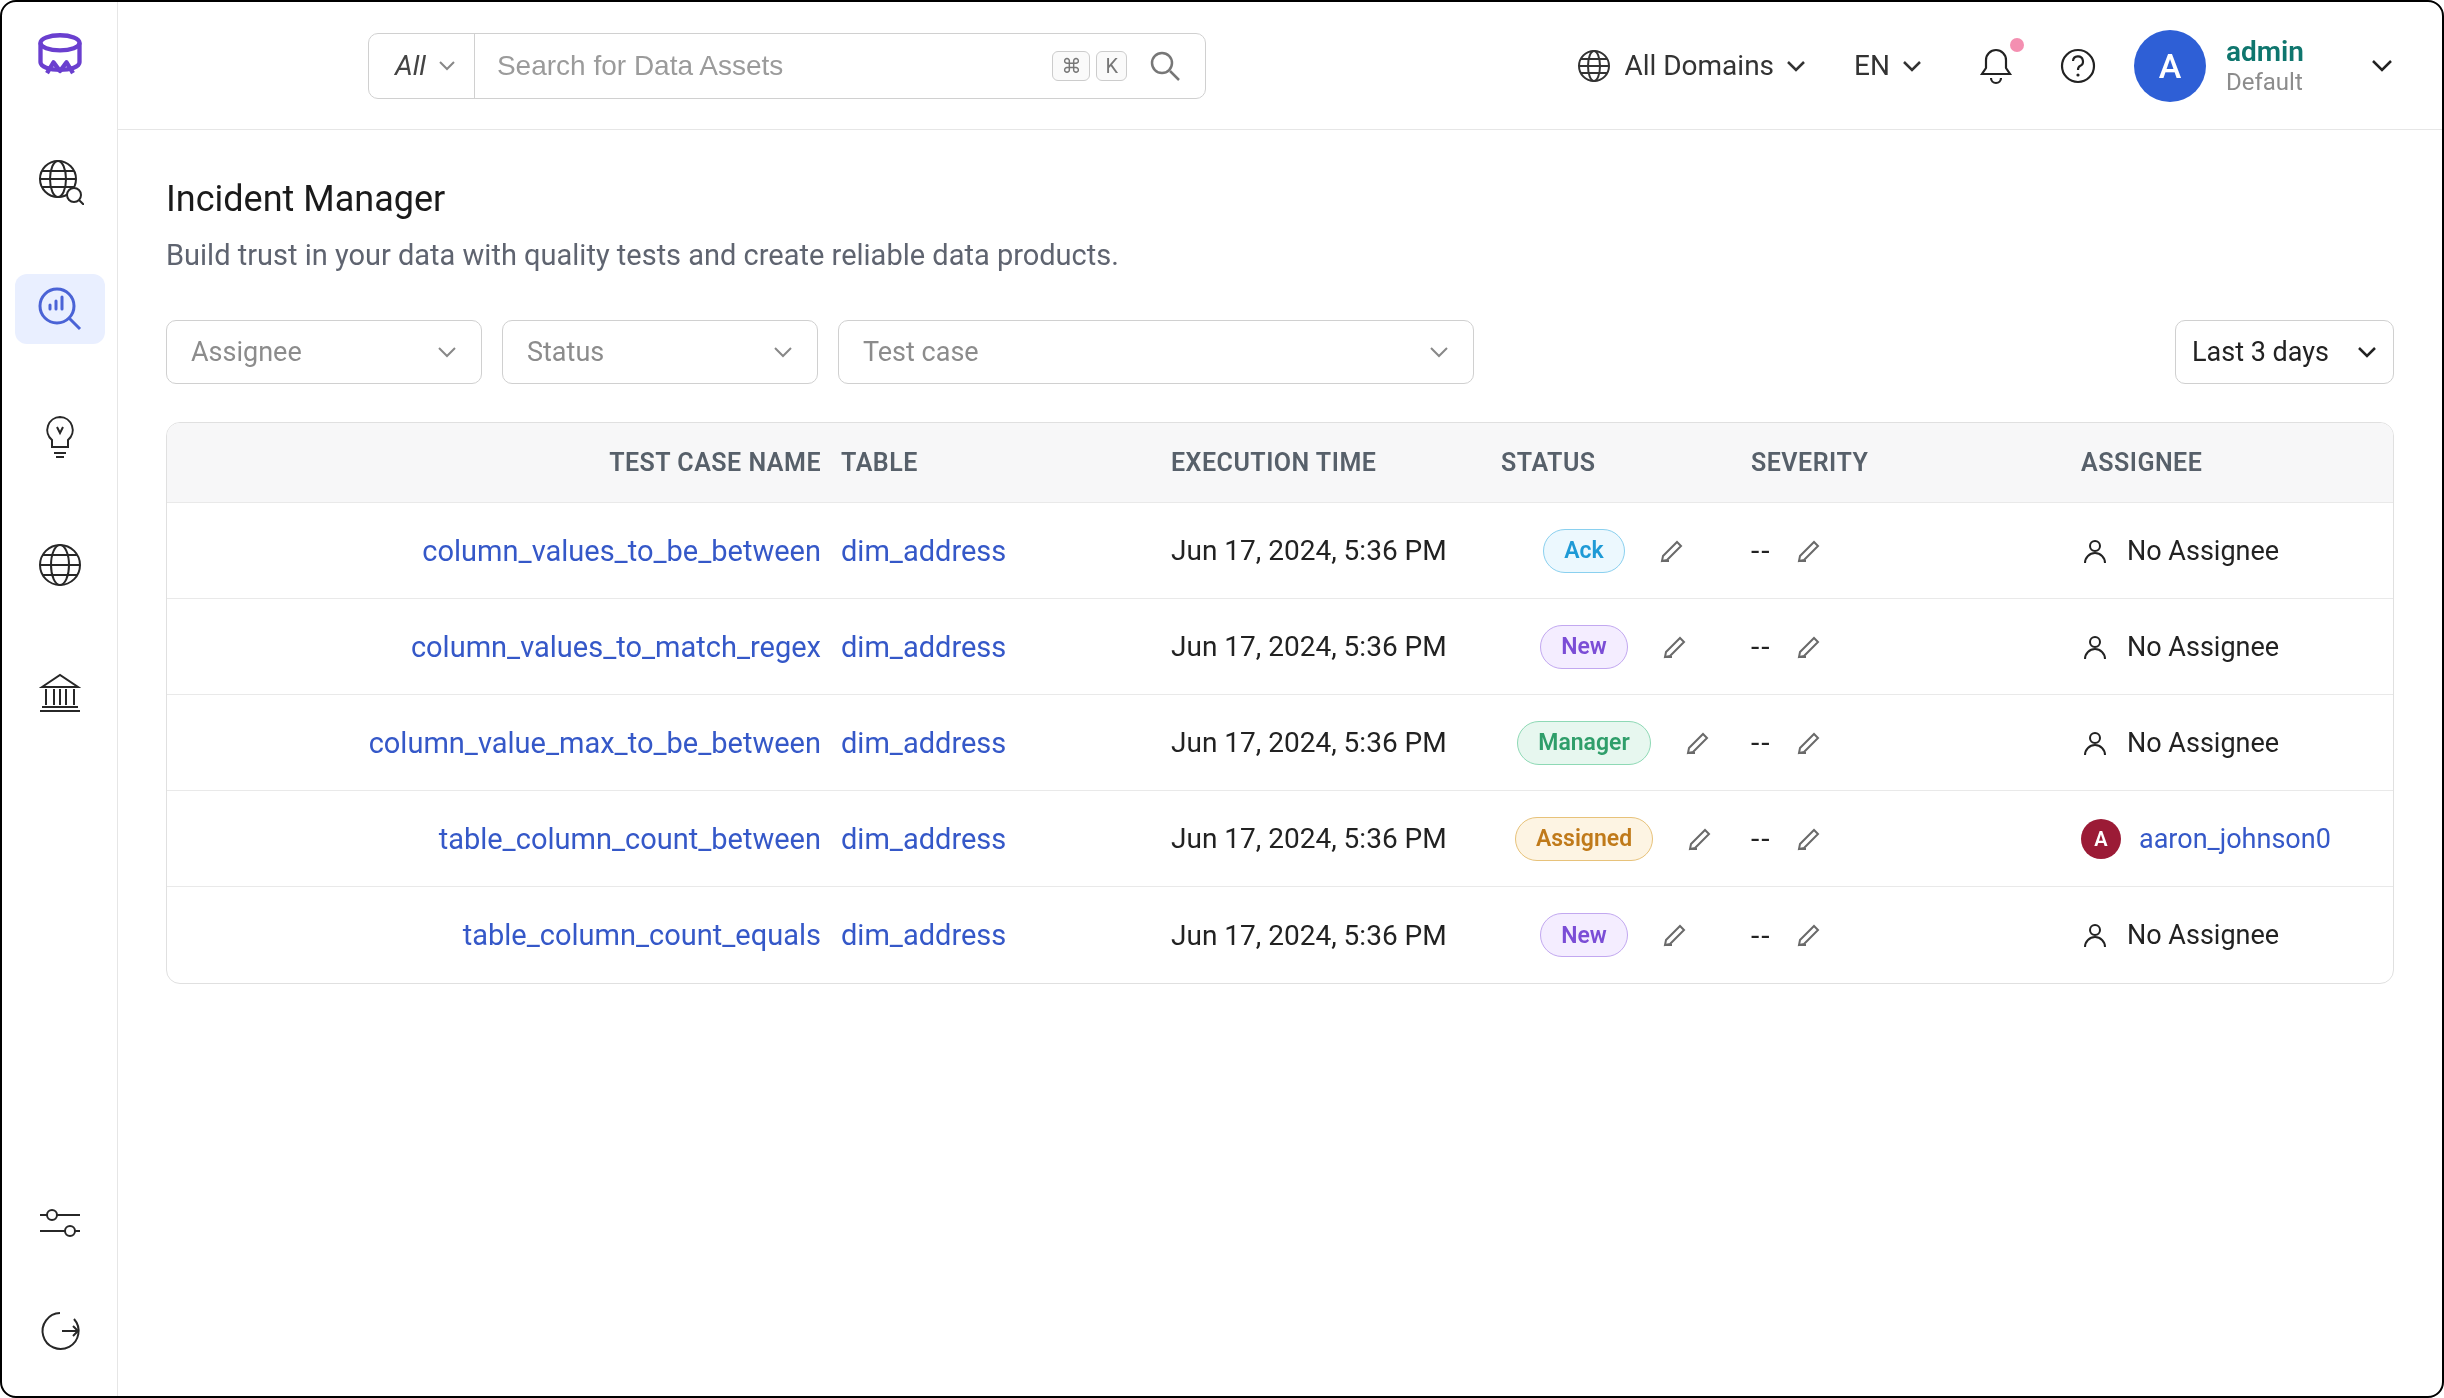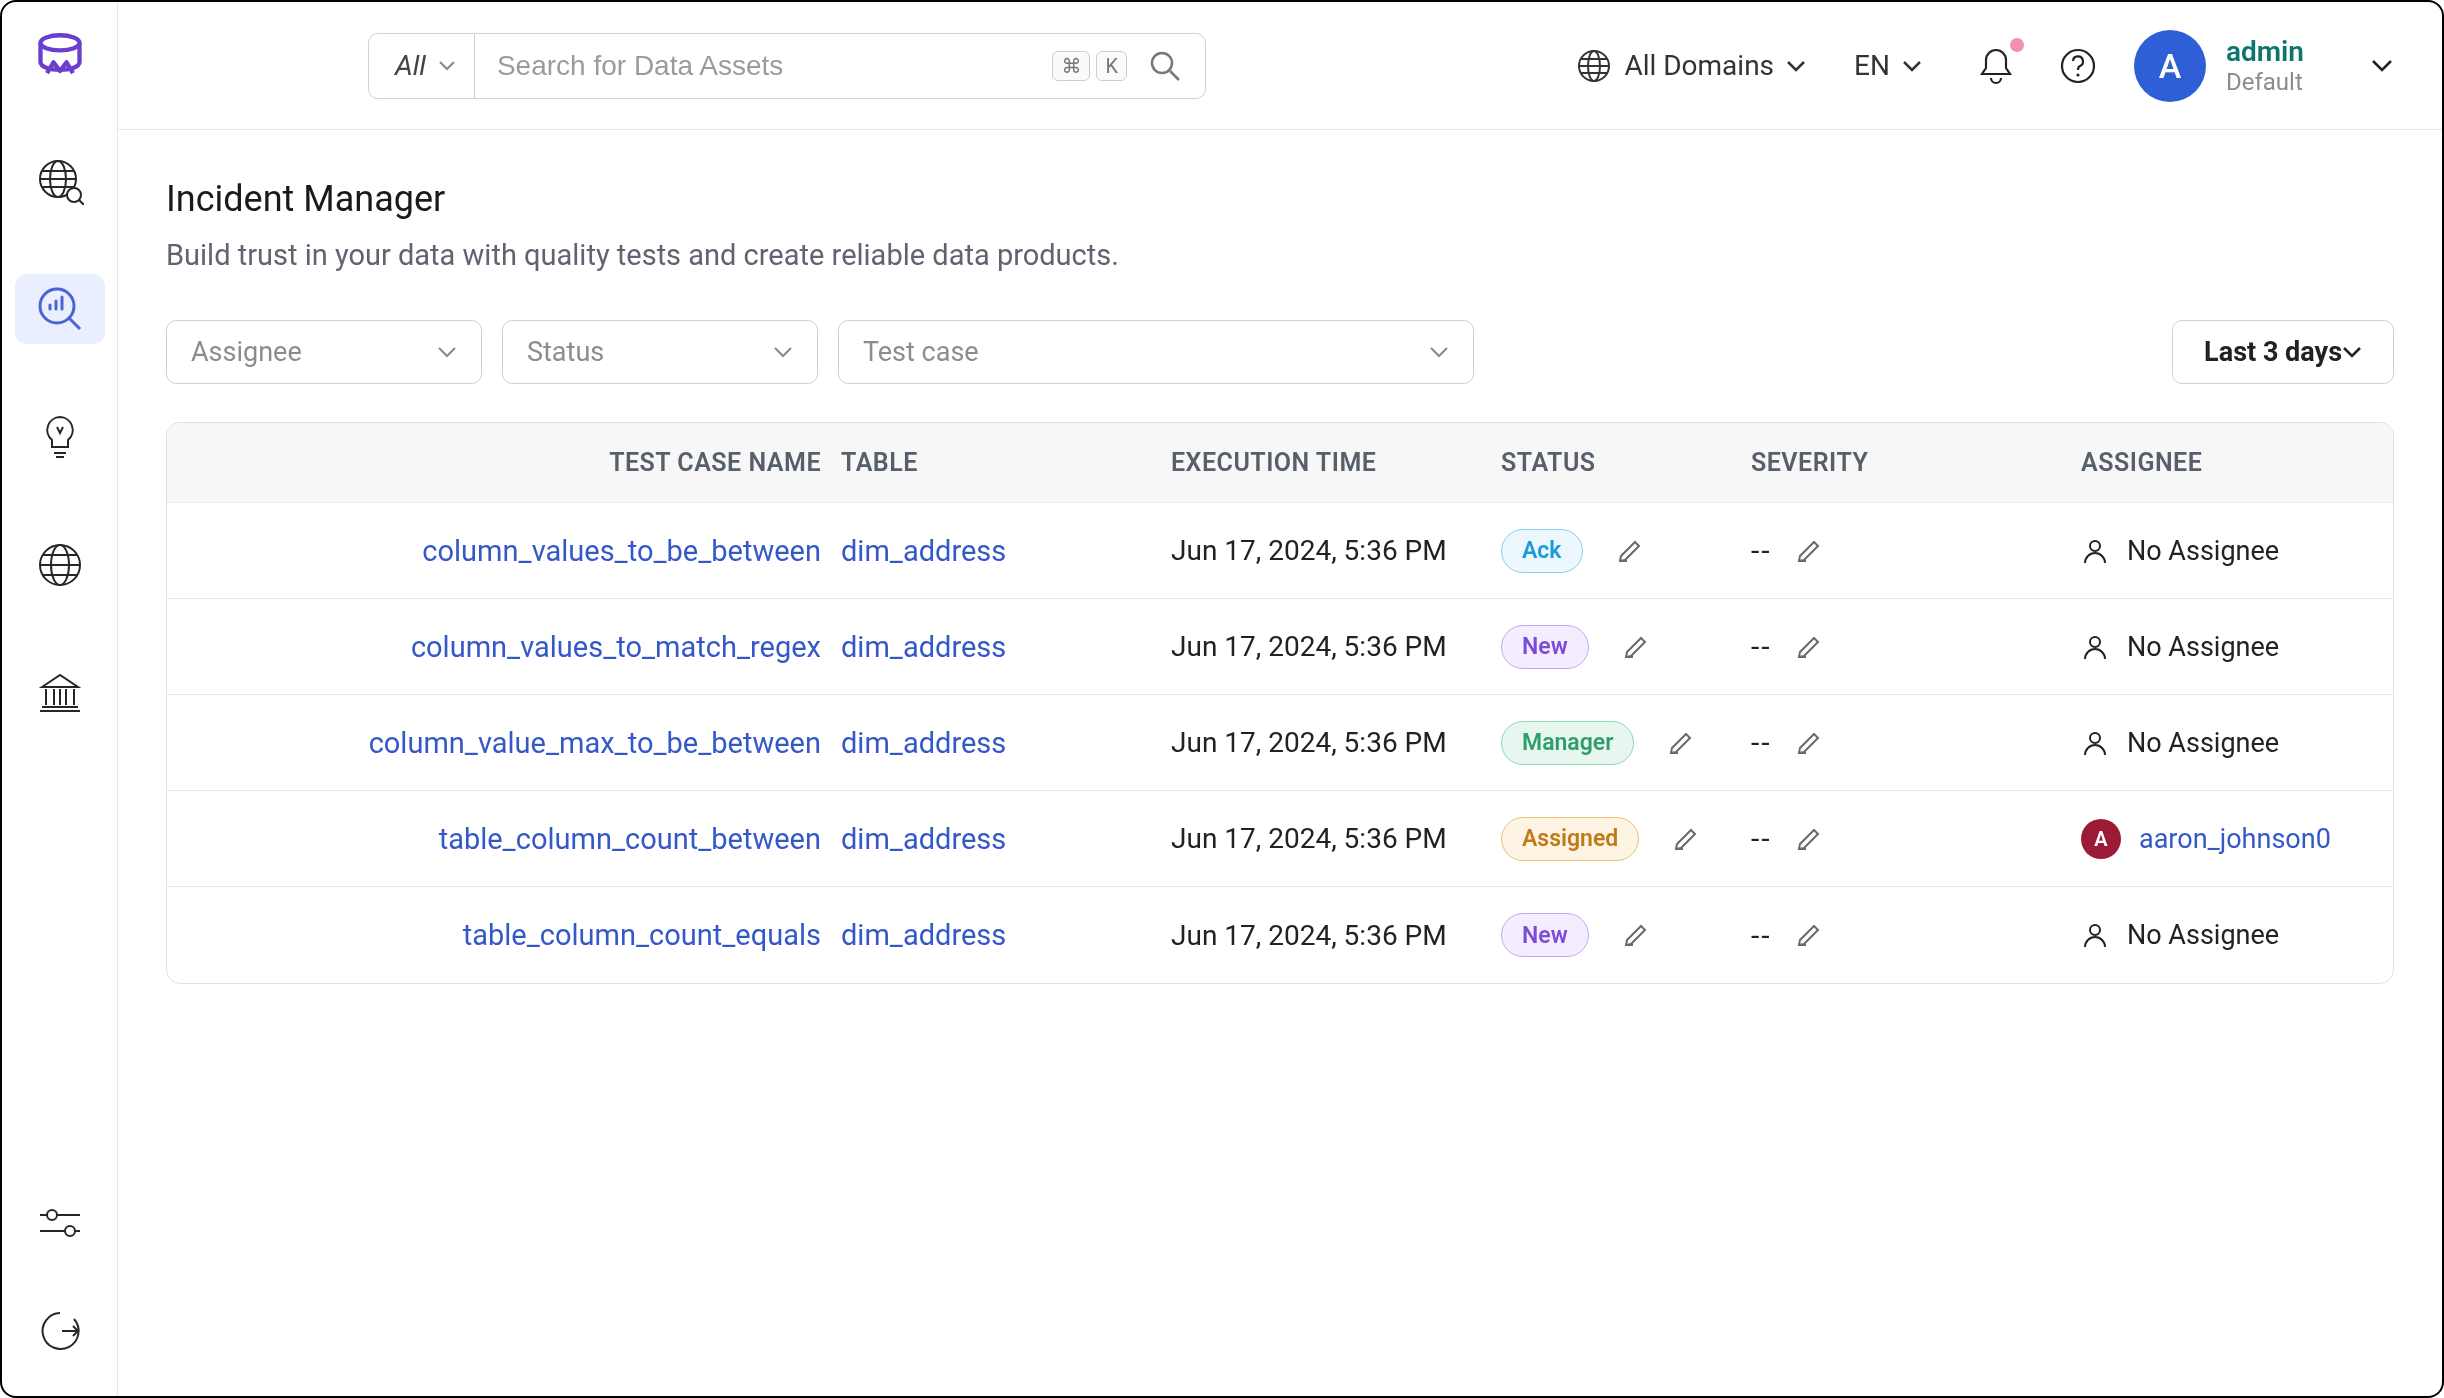--- a/index.html
+++ b/index.html
@@ -150,25 +150,24 @@
     background:#fff;
   }
   .filter-select.assignee { width:316px; }
   .filter-select.status   { width:316px; }
   .filter-select.testcase { width:636px; }
   .filters-row .spacer { flex:1; }
   .time-range-picker {
     border:1px solid #d0d0d0;
     border-radius:10px;
     height:64px;
-    padding: 0 31px;
-    display:flex; align-items:center; gap:0;
+    padding: 0 16px;
+    display:flex; align-items:center; gap:28px;
     font-size:27px; color:#222;
     cursor:pointer;
-    font-weight:bold;
   }
 
   
   .table {
     border:1px solid #e0e0e0;
     border-radius:14px;
     overflow:hidden;
   }
   .table-row {
     display:flex;
@@ -194,21 +193,21 @@
 
   .link {
     color:#3558c8;
     font-size:29px;
     cursor:pointer;
     text-decoration:none;
     margin-top:12px;
   }
   .cell-text { font-size:28px; color:#222; }
 
-  .status-cell { display:flex; align-items:center; gap:34px; }
+  .status-cell { display:flex; align-items:center; gap:34px;justify-content:center; }
   .status-badge {
     display:inline-flex; align-items:center; justify-content:center;
     height:44px; padding: 0 20px;
     border-radius:22px;
     font-size:23px; font-weight:600;
     border:1.5px solid;
   }
   .badge-ack      { color:#1e9ad6; border-color:#8ad0ef; background:#ecf8fe; }
   .badge-new      { color:#7b4dd6; border-color:#c2a8f0; background:#f4edff; }
   .badge-resolved { color:#2f9e6a; border-color:#8ed9b5; background:#e7f7ef; }

